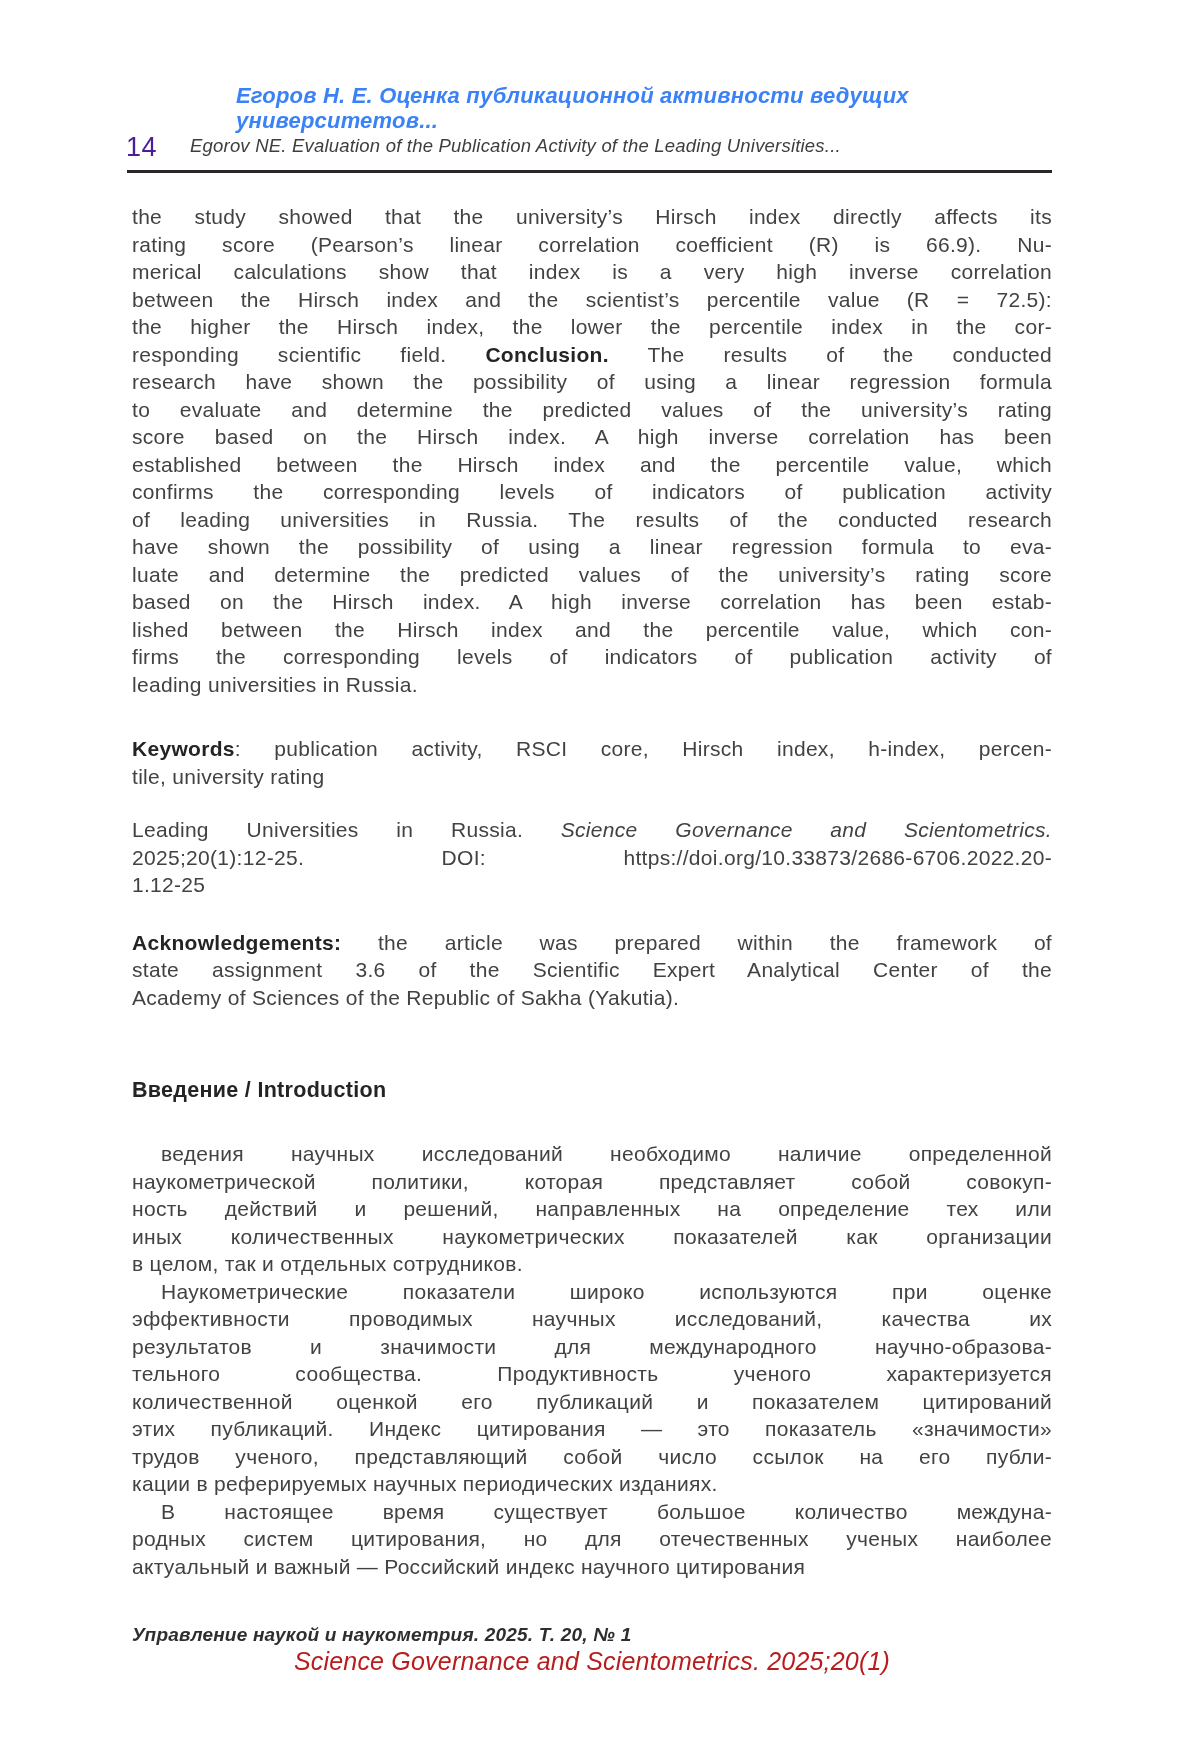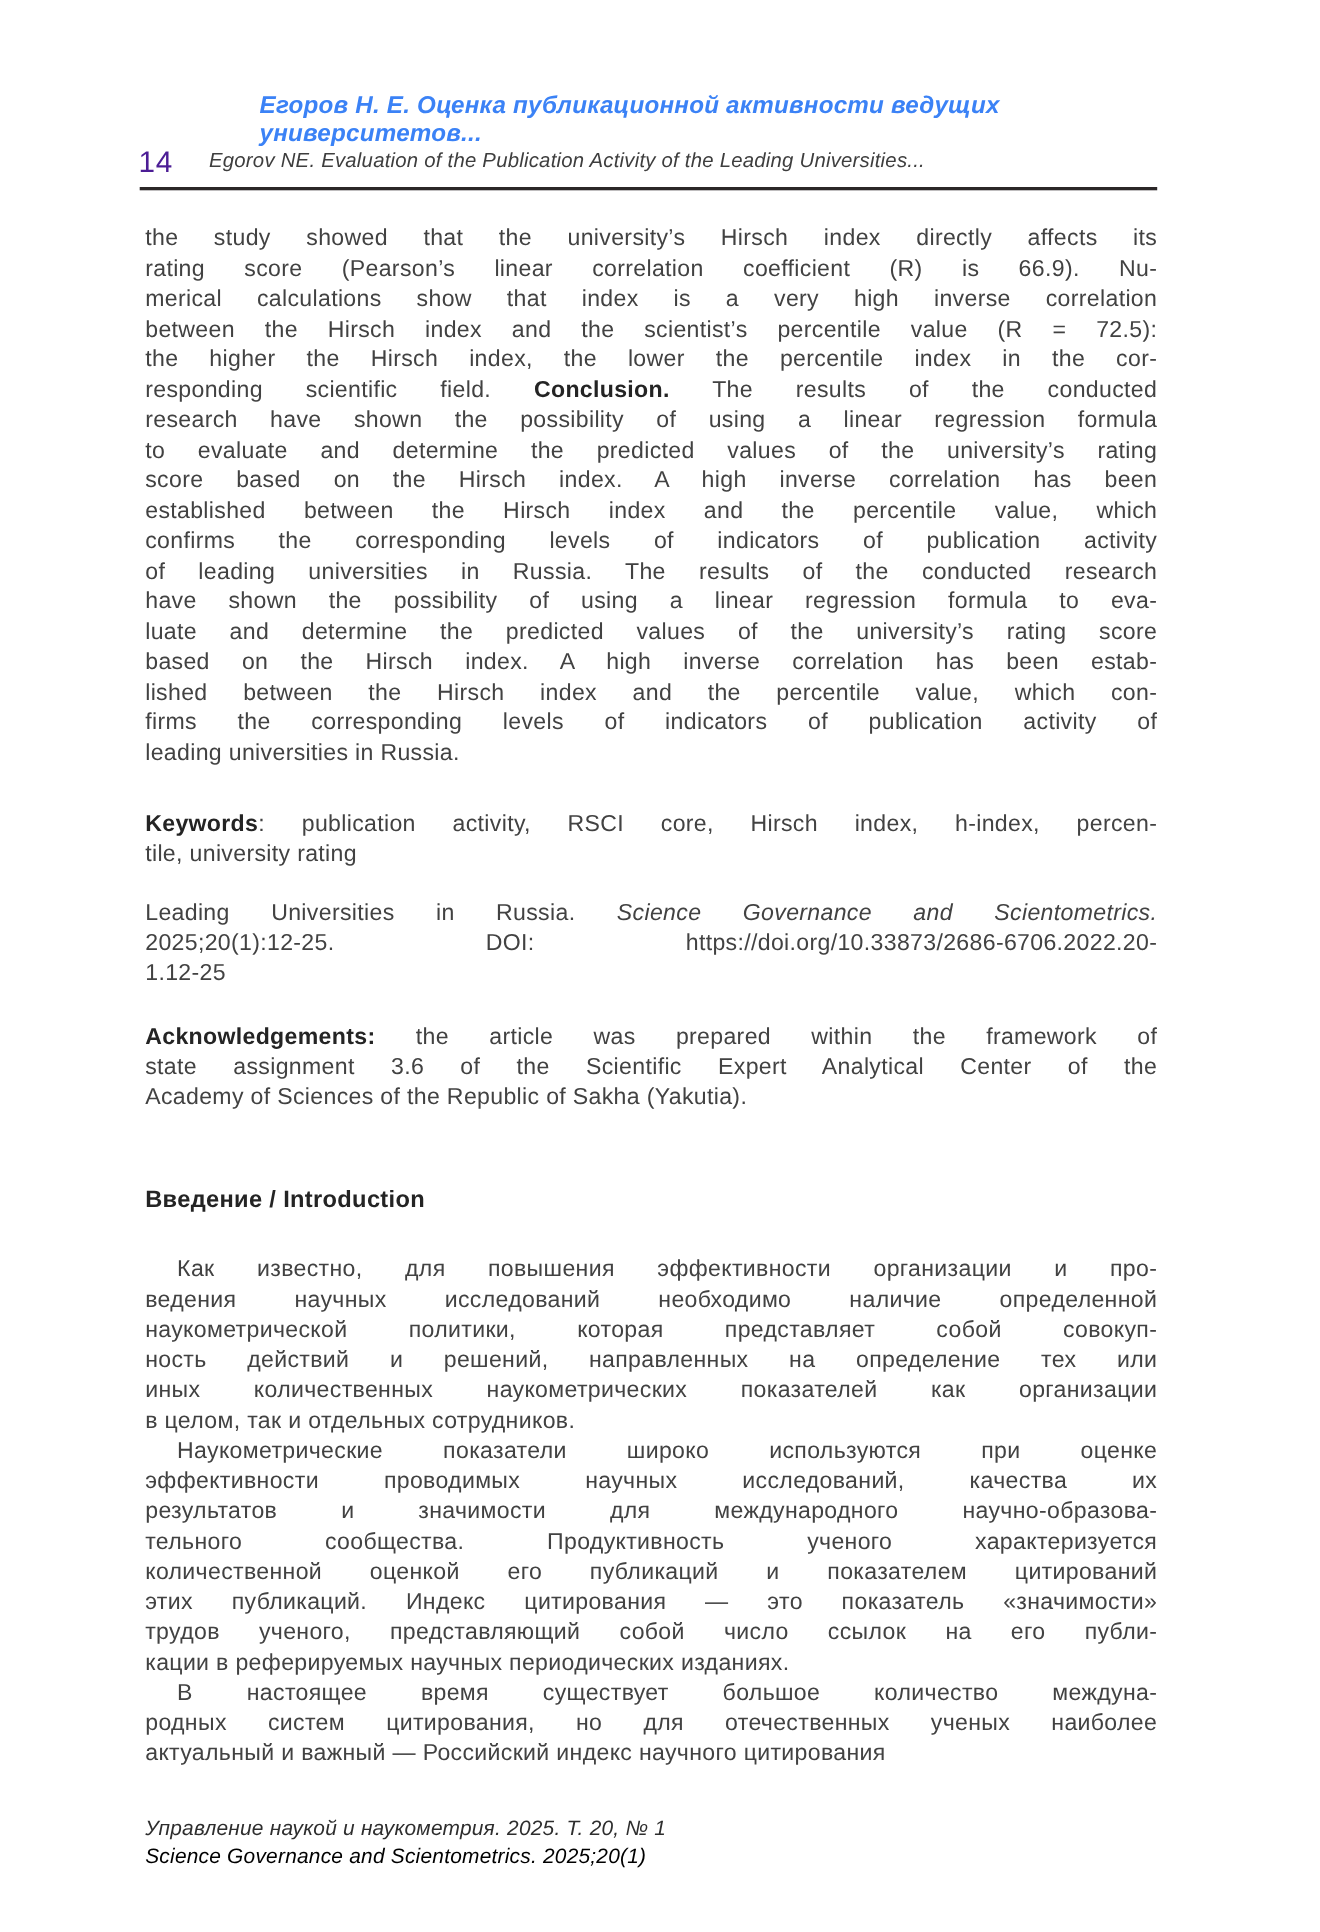--- a/index.html
+++ b/index.html
@@ -64,28 +64,28 @@
       font-weight: bold;
       color: #242424;
       letter-spacing: 0.3px;
     }
     .para.first { margin-top: 36px; }
     .para.flush { margin-top: 0; }
     .indent .ln:first-child { text-indent: 29px; }
     
     .footer { margin-top: 42px; }
     .ft1 {
-      font-weight: normal; font-style: italic;
+      font-weight: bold; font-style: italic;
       font-size: 19px; line-height: 26px;
       color: #2e2e2e; letter-spacing: 0.2px;
     }
     .ft2 {
       font-style: italic;
-      font-size: 19px; line-height: 26px;
-      color: #000000; letter-spacing: 0.2px;
+      font-size: 25px; line-height: 26px;
+      color: #b91c1c; letter-spacing: 0.2px; text-align: center;
     }
   </style>
 </head>
 <body>
 
 <div class="page">
 
   <div class="header">
     <div class="pagenum">14</div>
     <div class="head-titles">
@@ -129,21 +129,20 @@
 
   <div class="block acknowledgements">
       <div class="ln"><b>Acknowledgements:</b> the article was prepared within the framework of</div>
       <div class="ln">state assignment 3.6 of the Scientific Expert Analytical Center of the</div>
       <div class="ln last">Academy of Sciences of the Republic of Sakha (Yakutia).</div>
     </div>
 
   <h2 class="section-heading">Введение / Introduction</h2>
 
   <div class="block para indent first">
-      <div class="ln">Как известно, для повышения эффективности организации и про-</div>
       <div class="ln">ведения научных исследований необходимо наличие определенной</div>
       <div class="ln">наукометрической политики, которая представляет собой совокуп-</div>
       <div class="ln">ность действий и решений, направленных на определение тех или</div>
       <div class="ln">иных количественных наукометрических показателей как организации</div>
       <div class="ln last">в целом, так и отдельных сотрудников.</div>
     </div>
   <div class="block para indent flush">
       <div class="ln">Наукометрические показатели широко используются при оценке</div>
       <div class="ln">эффективности проводимых научных исследований, качества их</div>
       <div class="ln">результатов и значимости для международного научно-образова-</div>

